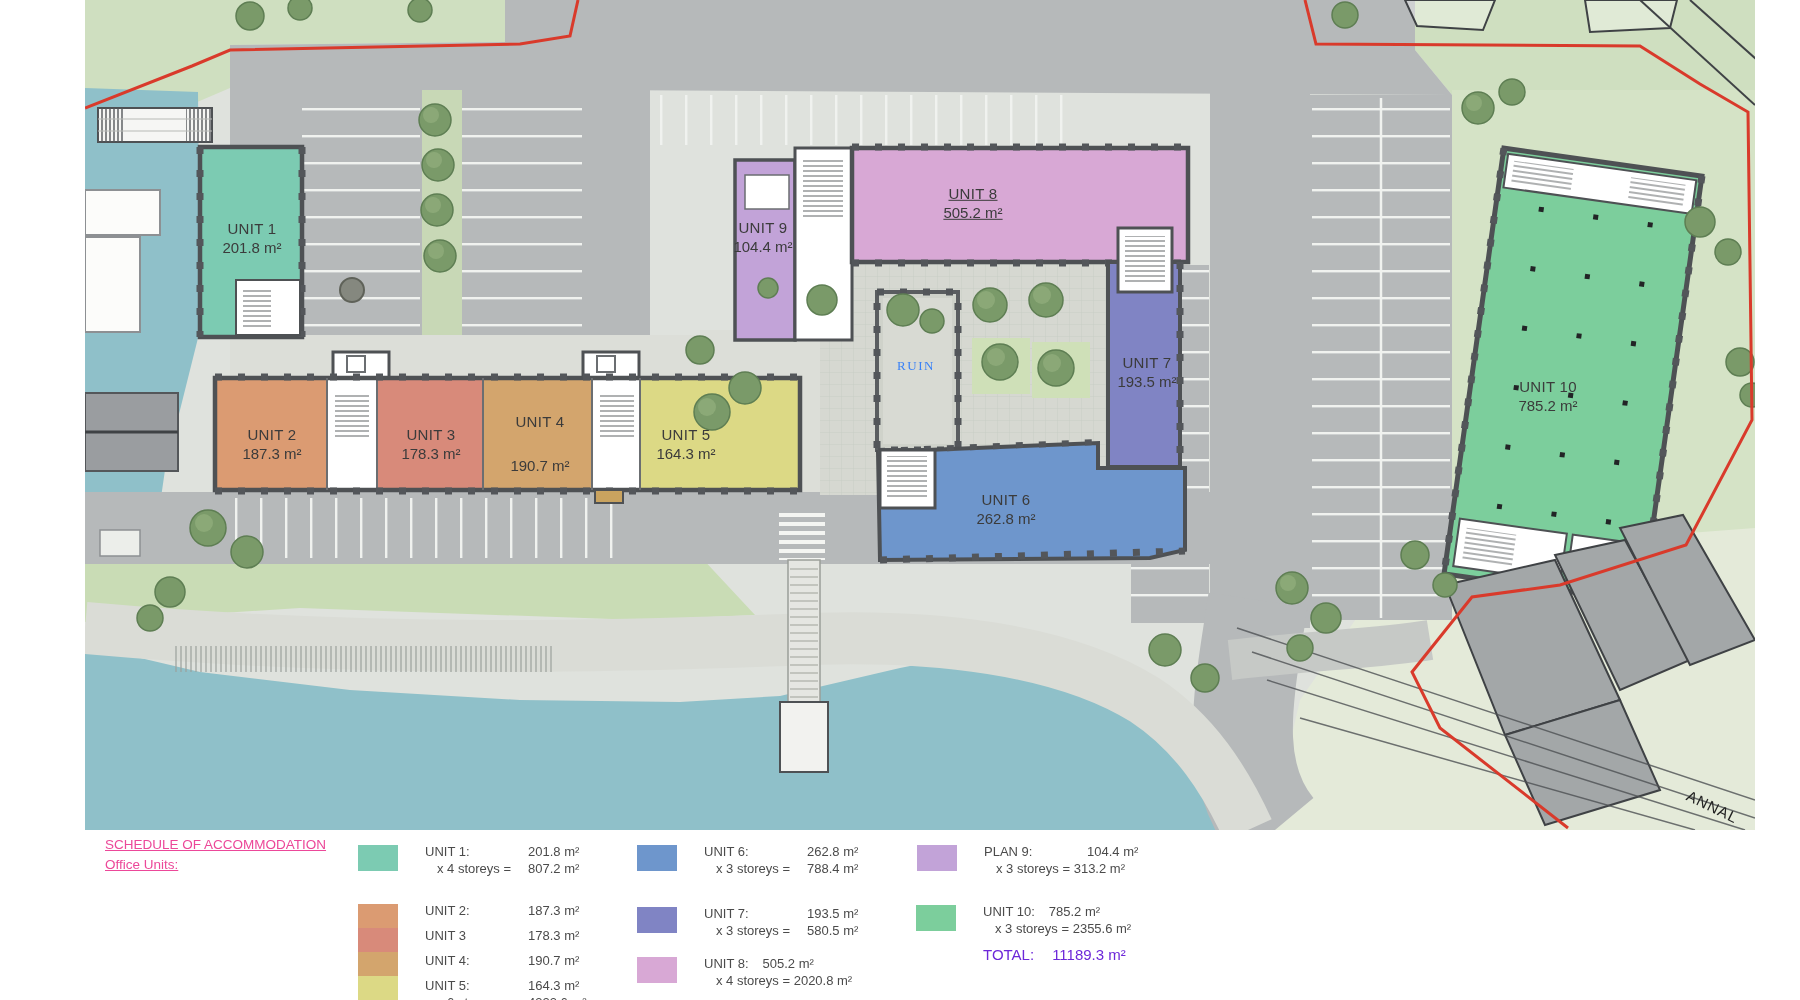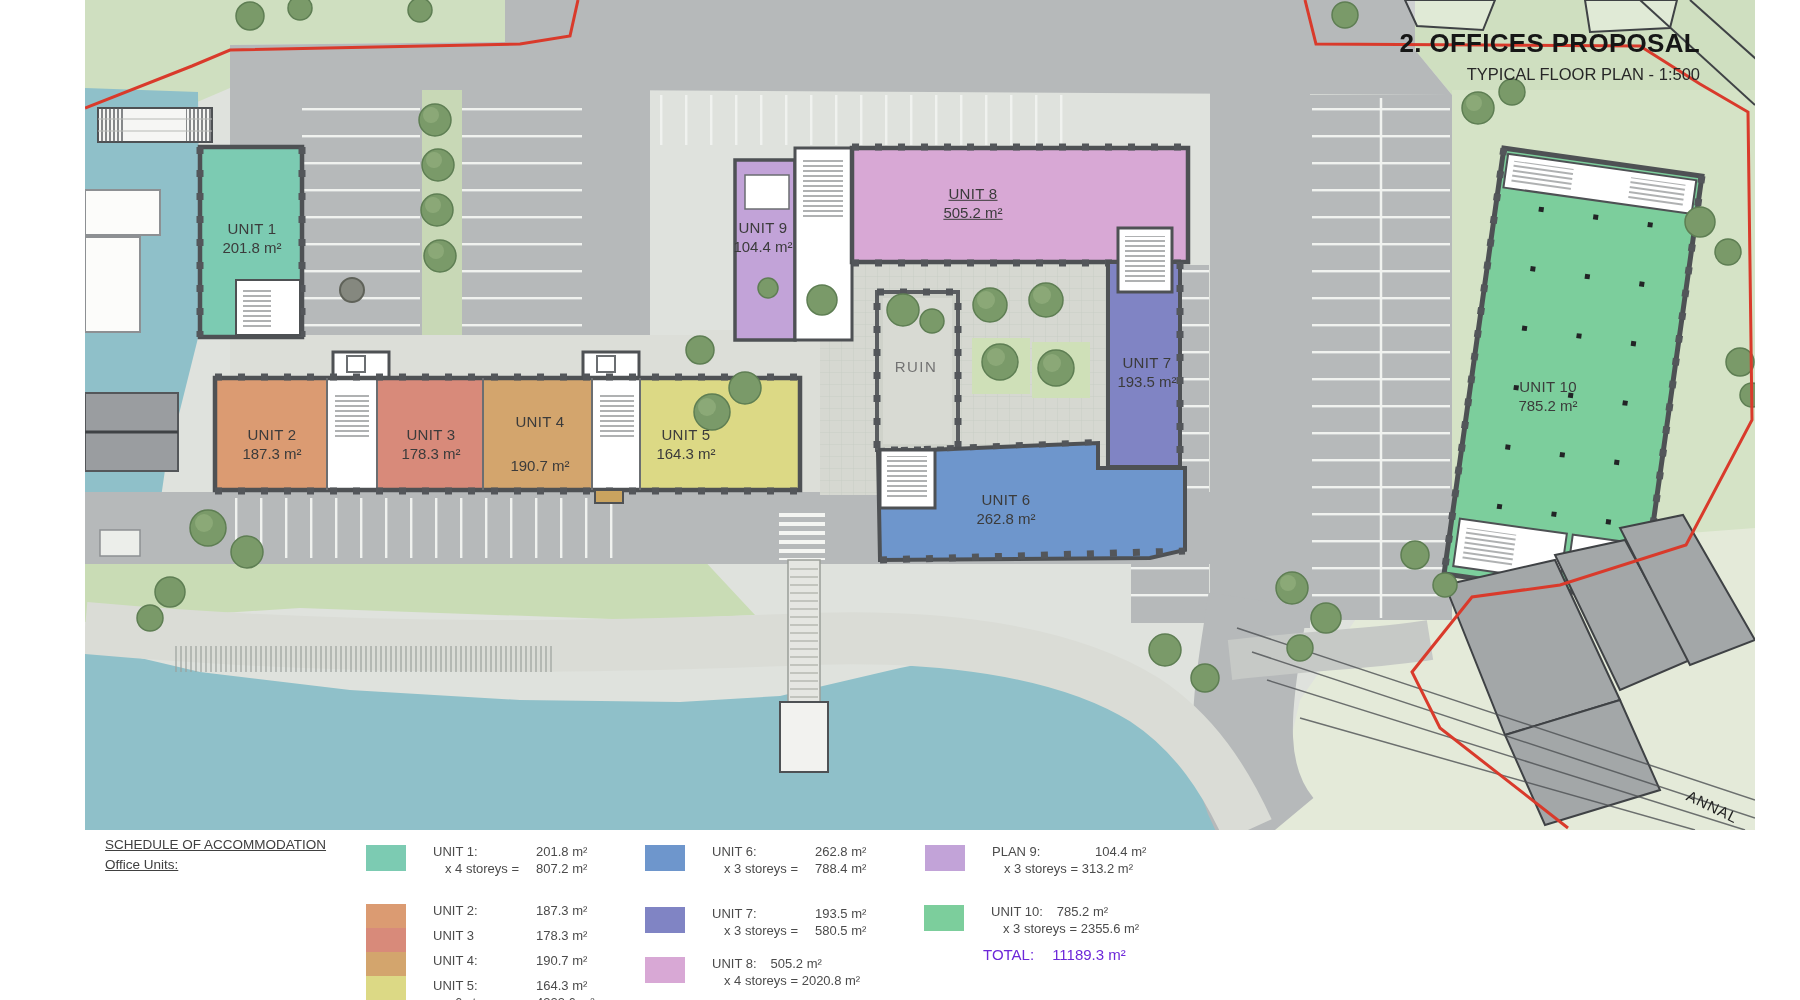--- a/index.html
+++ b/index.html
@@ -4,32 +4,32 @@
 <style>
   html,body{margin:0;padding:0;background:#fff;}
   .page{position:relative;width:1800px;height:1000px;background:#ffffff;overflow:hidden;
         font-family:"Liberation Sans", sans-serif;}
   .plan{position:absolute;left:85px;top:0;width:1670px;height:830px;overflow:hidden;background:#ffffff;}
   .plan svg{position:absolute;left:0;top:0;}
   
   .ulabel{position:absolute;transform:translate(-50%,-50%);display:flex;flex-direction:column;
           align-items:center;line-height:1.28;color:#3b3b3b;font-size:15px;text-align:center;white-space:nowrap;}
   .ulabel .nm{letter-spacing:.3px;}
-  .ruin-label{position:absolute;transform:translate(-50%,-50%);font-size:15px;letter-spacing:1.5px;color:#737373;white-space:nowrap;}
+  .ruin-label{position:absolute;transform:translate(-50%,-50%);font-size:13px;letter-spacing:1.5px;color:#3b82f6;white-space:nowrap;font-family:Liberation Serif, serif;}
   .street-label{position:absolute;transform:rotate(26deg);font-size:15px;color:#222;letter-spacing:1px;white-space:nowrap;}
   
   .title{position:absolute;right:100px;top:28px;text-align:right;color:#161616;}
   .title .t1{font-size:26px;font-weight:bold;letter-spacing:.3px;}
   .title .t2{font-size:16.5px;margin-top:6px;color:#272727;}
   
   .legend{position:absolute;left:0;top:830px;width:1800px;height:170px;background:#fff;
           color:#4b4b4b;font-size:13px;overflow:hidden;}
-  .lg-head{position:absolute;left:105px;top:5px;color:#404040;font-size:13.5px;line-height:1.5;}
+  .lg-head{position:absolute;left:105px;top:5px;color:#ec4899;font-size:13.5px;line-height:1.5;}
   .lg-head span{display:block;text-decoration:underline;}
-  .lg{position:absolute;margin-left:8px;}
+  .lg{position:absolute;}
   .lg .sw{position:absolute;left:0;top:2px;width:40px;height:26px;}
   .lg .swstack{position:absolute;left:0;top:2px;width:40px;}
   .lg .swstack i{display:block;width:40px;height:24px;}
   .lg .rows{margin-left:67px;}
   .lg .row{display:flex;line-height:17px;white-space:nowrap;}
   .lg .lab{width:103px;}
   .lg .lab.ind{padding-left:12px;width:91px;}
   .lg .lab.tight{width:auto;margin-right:14px;}
   .lg .val{white-space:nowrap;}
   .lg .single{line-height:17px;padding-left:12px;white-space:nowrap;}
@@ -345,24 +345,20 @@
         <span>104.4 m²</span>
     </div>
     <div class="ulabel" style="left:1463px;top:396px;">
       <span class="nm">UNIT 10</span>
         <span>785.2 m²</span>
     </div>
     <div class="ruin-label" style="left:831px;top:366px;">RUIN</div>
     <div class="street-label" style="left:1600px;top:798px;">ANNAL</div>
   </div>
 
-  <div class="title">
-    <div class="t1">2. OFFICES PROPOSAL</div>
-    <div class="t2">TYPICAL FLOOR PLAN - 1:500</div>
-  </div>
 
   <div class="legend">
     <div class="lg-head">
       <span>SCHEDULE OF ACCOMMODATION</span>
       <span>Office Units:</span>
     </div>
 
     <div class="lg" style="left:358px;top:13px;">
       <div class="sw" style="background-color: rgb(124, 203, 178);"></div>
       <div class="rows">

